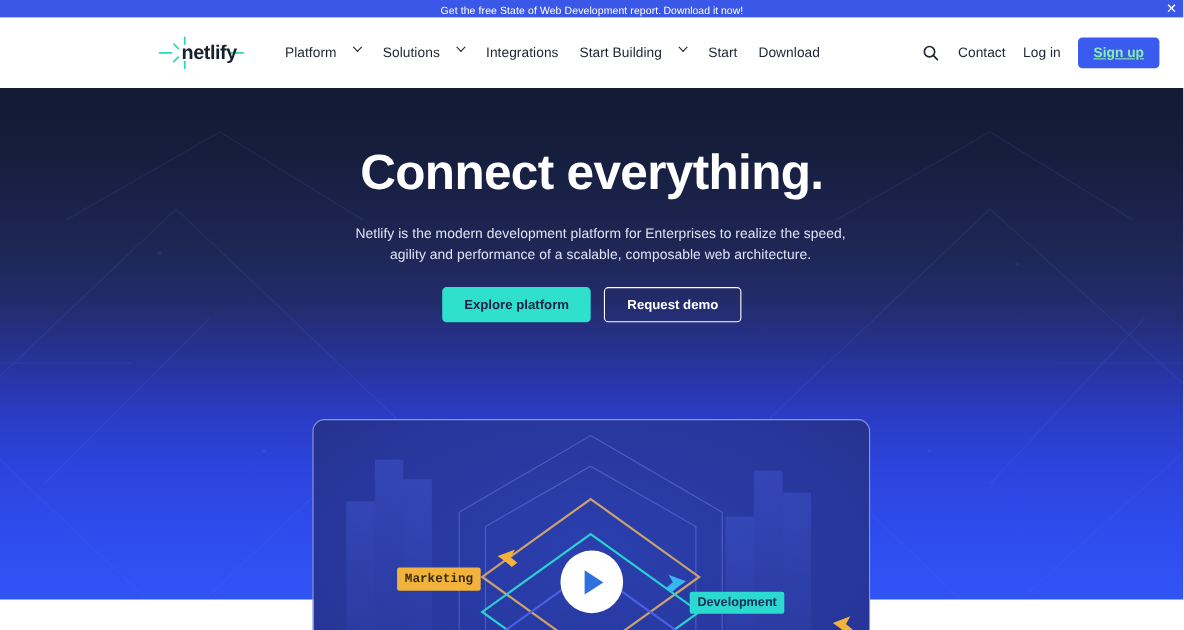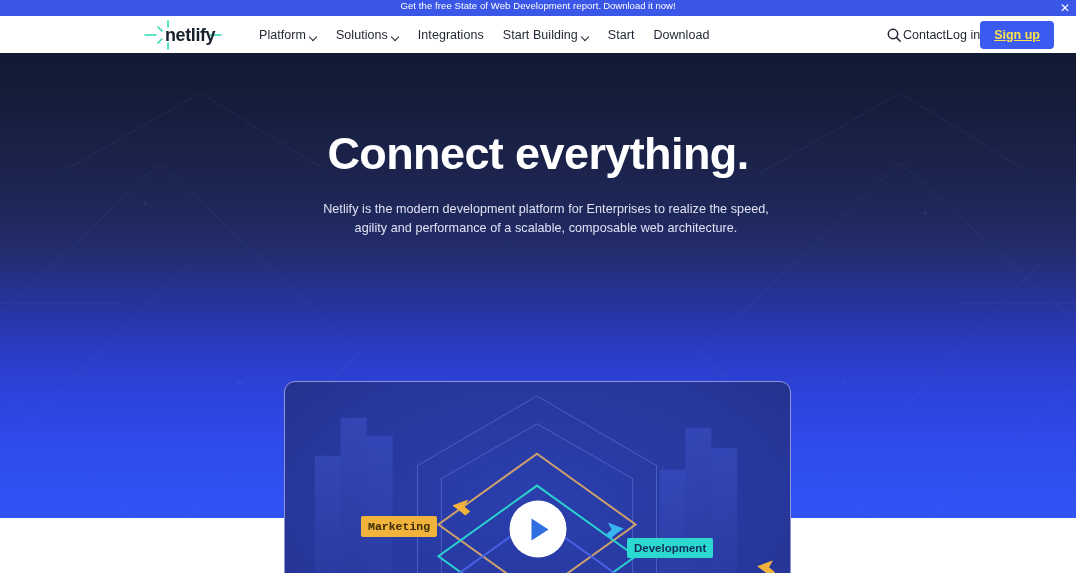--- a/index.html
+++ b/index.html
@@ -20,21 +20,21 @@
     background: #ffffff;
   }
 
   
   .promo-banner {
     position: relative;
     height: 16px;
     background: #3d5afe;
     background: #3b57e8;
     display: flex;
-    align-items: flex-start;
+    align-items: flex-end;
     justify-content: center;
   }
   .promo-text {
     font-size: 9.5px;
     color: #ffffff;
     letter-spacing: .1px;
     white-space: nowrap;
   }
   .promo-link {
     color: #ffffff;
@@ -50,21 +50,21 @@
     color: #ffffff;
     font-size: 12px;
     line-height: 1;
     cursor: pointer;
     font-family: "DejaVu Sans", sans-serif;
   }
 
   
   .site-header {
     position: relative;
-    height: 37px;
+    height: 64px;
     background: #ffffff;
     display: flex;
     align-items: center;
     padding: 0 22px 0 137px;
     z-index: 5;
   }
 
   .logo {
     display: flex;
     align-items: center;
@@ -77,22 +77,22 @@
   .nav-main {
     display: flex;
     align-items: center;
     gap: 19px;
   }
   .nav-link {
     font-size: 12.5px;
     color: #1f2430;
     white-space: nowrap;
     display: inline-flex;
-    align-items: flex-end;
-    gap: 4px;
+    align-items: flex-start;
+    gap: 16px;
     cursor: pointer;
     letter-spacing: .05px;
   }
   .caret {
     display: inline-block;
     width: 7px;
     height: 7px;
     position: relative;
     top: -1px;
   }
@@ -103,36 +103,37 @@
     width: 5px; height: 5px;
     border-right: 1.3px solid #1f2430;
     border-bottom: 1.3px solid #1f2430;
     transform: rotate(45deg);
   }
 
   .nav-right {
     margin-left: auto;
     display: flex;
     align-items: center;
+    gap: 16px;
   }
   .search-btn {
     width: 18px; height: 18px;
     display: flex; align-items: center; justify-content: center;
     cursor: pointer;
   }
   .nav-action {
     font-size: 12.5px;
     color: #1f2430;
     cursor: pointer;
     white-space: nowrap;
   }
   .signup-btn {
     background: #3d5afe;
     background: #3b5bf0;
-    color: #fde047;
+    color: #86efac;
     font-size: 12.5px;
     font-weight: bold;
     padding: 7px 14px;
     border-radius: 4px;
     border: none;
     cursor: pointer;
     font-family: "Liberation Sans", sans-serif;
     white-space: nowrap;
     text-decoration: underline;
   }
@@ -160,21 +161,21 @@
     position: absolute;
     inset: 0;
     pointer-events: none;
     opacity: .5;
   }
 
   .hero-inner {
     position: relative;
     z-index: 2;
     text-align: center;
-    padding-top: 76px;
+    padding-top: 52px;
   }
 
   .hero-title {
     color: #ffffff;
     font-size: 45px;
     line-height: 49px;
     font-weight: bold;
     letter-spacing: -.6px;
   }
   .hero-title .line { display: block; }
@@ -369,20 +370,24 @@
     <div class="hero-inner">
       <h1 class="hero-title">
         <span class="line">Connect everything.</span>
       </h1>
 
       <p class="hero-sub">
         <span class="line">Netlify is the modern development platform for Enterprises to realize the speed,</span>
         <span class="line">agility and performance of a scalable, composable web architecture.</span>
       </p>
 
+      <div class="hero-ctas">
+        <button class="btn-primary">Explore platform</button>
+        <button class="btn-secondary">Request demo</button>
+      </div>
     </div>
   </section>
 
   <div class="video-card">
 
     <svg class="video-card-art" viewBox="0 0 507 285" preserveAspectRatio="none">
       <defs>
         <linearGradient id="colBar" x1="0" y1="0" x2="0" y2="1">
           <stop offset="0%" stop-color="#3d52c8" stop-opacity=".55"></stop>
           <stop offset="100%" stop-color="#2b3a9c" stop-opacity=".15"></stop>

